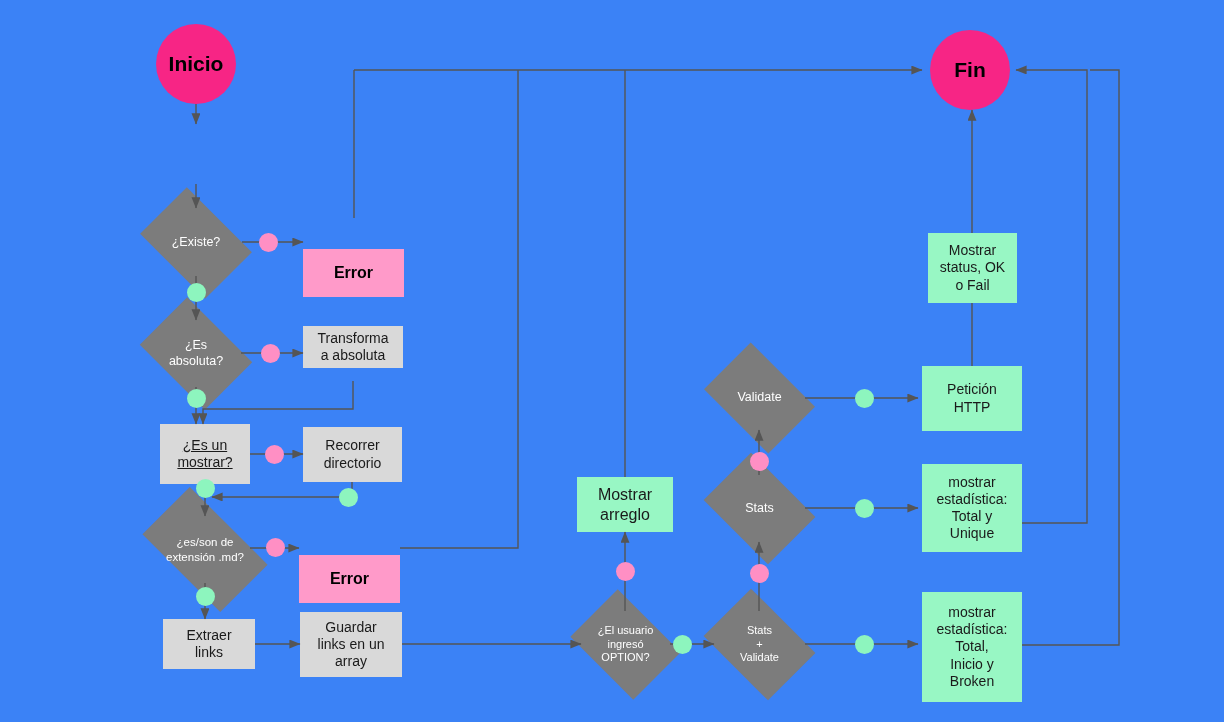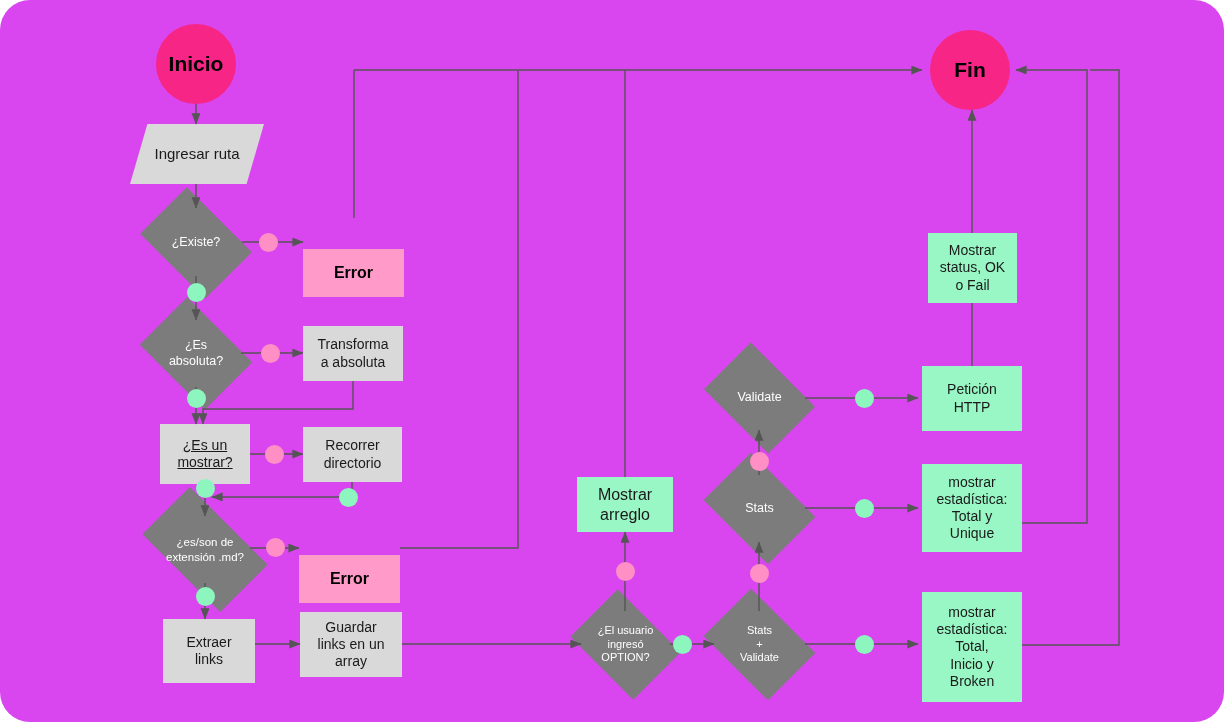--- a/index.html
+++ b/index.html
@@ -1,17 +1,17 @@
 <!DOCTYPE html>
 <html><head>
 <meta charset="utf-8">
 <style>
   html,body{margin:0;padding:0;background:#ffffff;}
   body{font-family:"Liberation Sans",sans-serif;}
-  #canvas{position:relative;width:1224px;height:722px;background:#d946ef;overflow:hidden;border-radius:30px;}
+  #canvas{position:relative;width:1224px;height:722px;background:#3b82f6;overflow:hidden;}
 
   .node{position:absolute;box-sizing:border-box;display:flex;align-items:center;justify-content:center;text-align:center;line-height:1.22;}
 
   
   .term{border-radius:50%;background:var(--accentPink,#F72585);color:#000;font-weight:bold;font-size:21px;}
 
   
   .proc{background:#D9D9D9;color:#1a1a1a;font-size:14px;}
 
   
@@ -112,43 +112,39 @@
   </svg>
 
   <div class="node term" style="left:156px;top:24px;width:80px;height:80px;--accentPink:#F72585;">
     <span>Inicio</span>
   </div>
 
   <div class="node term" style="left:930px;top:30px;width:80px;height:80px;--accentPink:#F72585;">
     <span>Fin</span>
   </div>
 
-  <div class="node datashape" style="left:130px;top:124px;width:134px;height:60px;">
-    <span class="pshape"></span>
-    <span class="ptext">Ingresar ruta</span>
-  </div>
 
   <div class="node diamond" style="left:150px;top:210px;width:92px;height:66px;">
     <span class="dshape"></span>
     <span class="dtext">¿Existe?</span>
   </div>
 
   <div class="node errbox" style="left:303px;top:218px;width:101px;height:48px;">
     <span>Error</span>
   </div>
 
   <div class="node diamond" style="left:150px;top:320px;width:92px;height:67px;">
     <span class="dshape"></span>
     <span class="dtext">
       <span>¿Es</span><br>
       <span>absoluta?</span>
     </span>
   </div>
 
-  <div class="node proc" style="left:303px;top:326px;width:100px;height:55px;">
+  <div class="node proc" style="left:303px;top:326px;width:100px;height:42px;">
     <span>
       <span>Transforma</span><br>
       <span>a absoluta</span>
     </span>
   </div>
 
   <div class="node proc" style="left:160px;top:424px;width:90px;height:60px;text-decoration:underline;">
     <span>
       <span>¿Es un</span><br>
       <span>mostrar?</span>
@@ -167,21 +163,21 @@
     <span class="dtext" style="font-size:11.5px;">
       <span>¿es/son de</span><br>
       <span>extensión .md?</span>
     </span>
   </div>
 
   <div class="node errbox" style="left:299px;top:524px;width:101px;height:48px;">
     <span>Error</span>
   </div>
 
-  <div class="node proc" style="left:163px;top:619px;width:92px;height:64px;">
+  <div class="node proc" style="left:163px;top:619px;width:92px;height:50px;">
     <span>
       <span>Extraer</span><br>
       <span>links</span>
     </span>
   </div>
 
   <div class="node proc" style="left:300px;top:612px;width:102px;height:65px;justify-content:center;">
     <span>
       <span>Guardar</span><br>
       <span>links en un</span><br>

